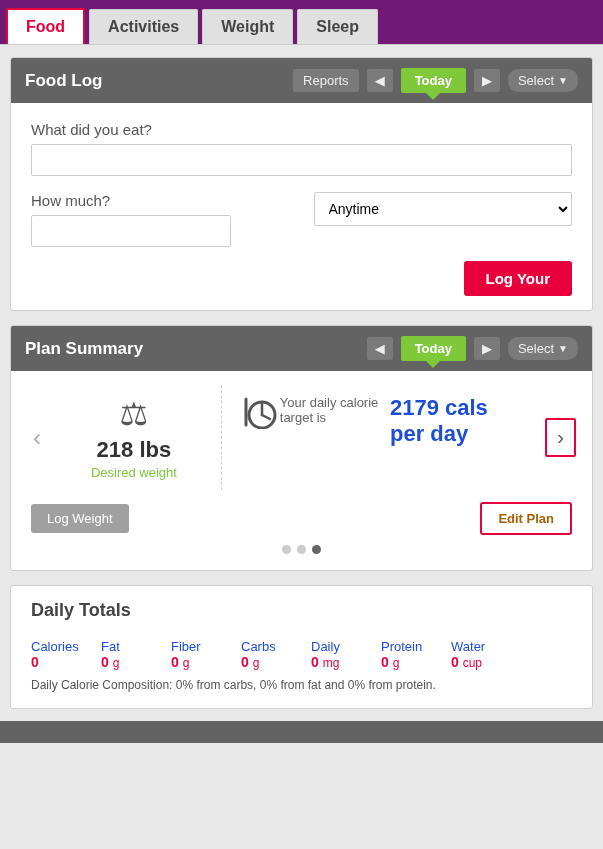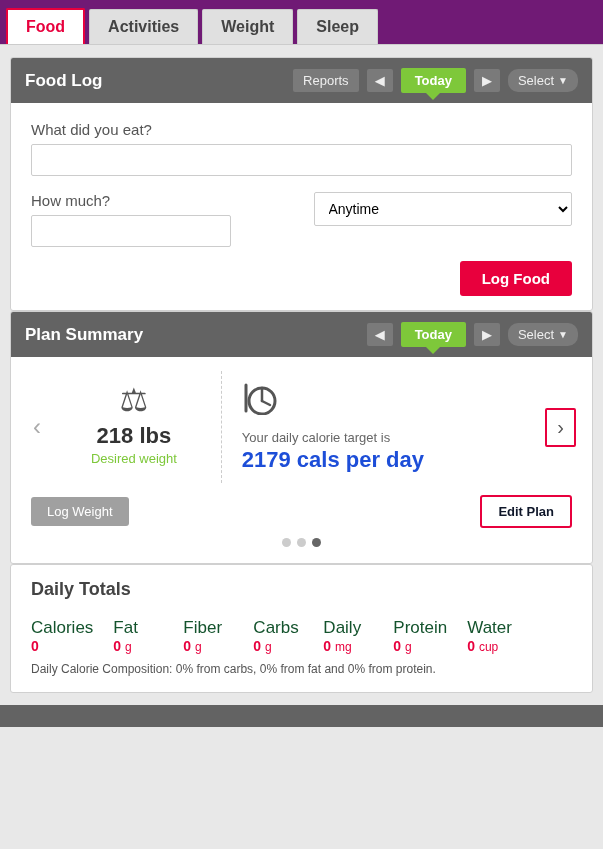--- a/index.html
+++ b/index.html
@@ -39,20 +39,21 @@
       border-bottom: none;
       position: relative;
       z-index: 2;
     }
 
     
     .main-content {
       padding: 12px 10px;
       display: flex;
       flex-direction: column;
+      gap: 14px;
     }
 
     
     .card {
       background: #fff;
       border: 1px solid #d0d0d0;
       border-radius: 3px;
       overflow: hidden;
     }
 
@@ -210,21 +211,21 @@
       flex: 1;
       display: flex;
       flex-direction: column;
       align-items: center;
       padding: 10px 16px;
       border-right: 1px dashed #ccc;
     }
     .plan-right {
       flex: 2;
       display: flex;
-      flex-direction: column;
+      flex-direction: row;
       justify-content: center;
       padding: 10px 20px;
     }
     .weight-icon {
       font-size: 32px;
       color: #555;
       margin-bottom: 4px;
     }
     .weight-value {
       font-size: 22px;
@@ -272,21 +273,21 @@
       border: none;
       color: #fff;
       padding: 7px 16px;
       font-size: 13px;
       cursor: pointer;
       border-radius: 3px;
     }
     .edit-plan-btn {
       border: 2.5px solid #e8003d;
       background: #fff;
-      color: #0f172a;
+      color: #a16207;
       padding: 7px 16px;
       font-size: 13px;
       cursor: pointer;
       border-radius: 3px;
       font-weight: bold;
     }
     .dots {
       display: flex;
       justify-content: center;
       gap: 6px;
@@ -321,22 +322,22 @@
       flex-wrap: wrap;
       margin-bottom: 8px;
     }
     .daily-col {
       display: flex;
       flex-direction: column;
       align-items: flex-start;
       min-width: 50px;
     }
     .daily-col-label {
-      font-size: 17px;
-      color: #14532d;
+      font-size: 13px;
+      color: #1d4ed8;
     }
     .daily-col-value {
       font-size: 14px;
       color: #e8003d;
       font-weight: bold;
     }
     .daily-unit {
       font-size: 12px;
       color: #e8003d;
       font-weight: normal;
@@ -394,21 +395,21 @@
           <select class="form-select">
             <option>Anytime</option>
             <option>Breakfast</option>
             <option>Lunch</option>
             <option>Dinner</option>
             <option>Snack</option>
           </select>
         </div>
       </div>
       <div class="log-food-row">
-        <button class="log-food-btn">Log Food</button>
+        <button class="log-food-btn">Log Your</button>
       </div>
     </div>
   </div>
 
   <div class="card">
     <div class="card-header">
       <span class="card-header-title">Plan Summary</span>
       <button class="nav-arrow">◀</button>
       <button class="today-btn">Today</button>
       <button class="nav-arrow">▶</button>

